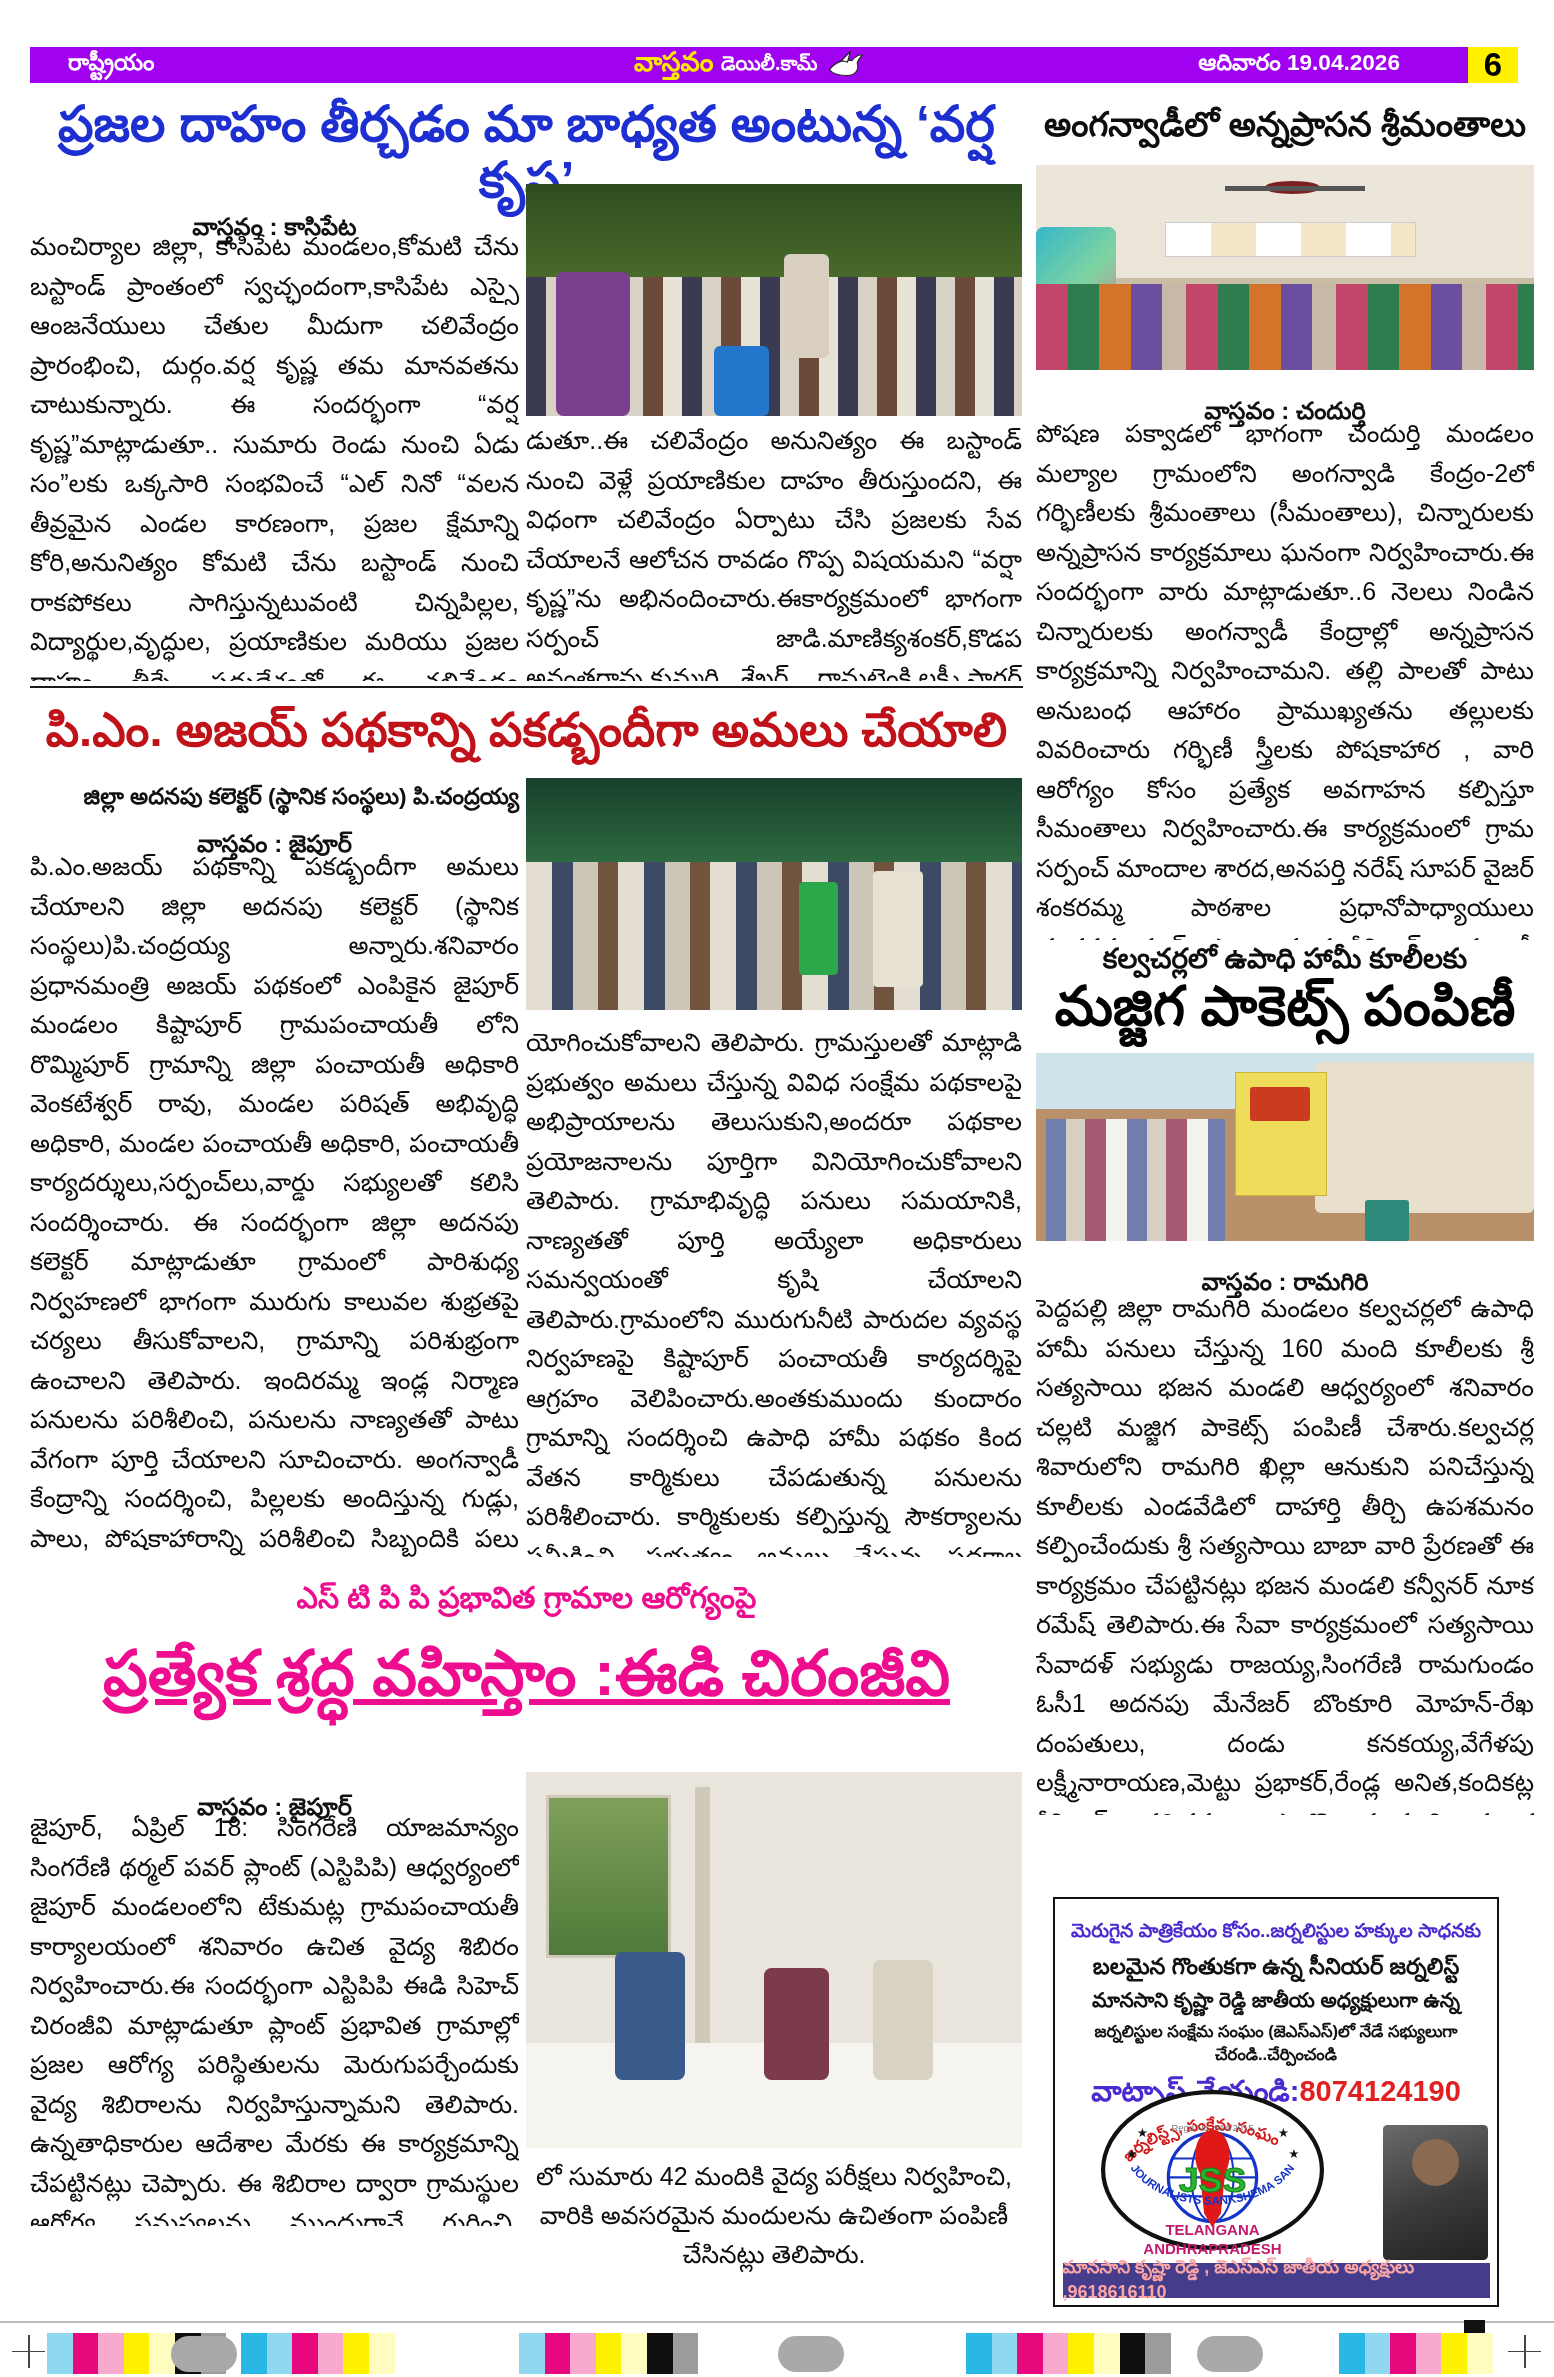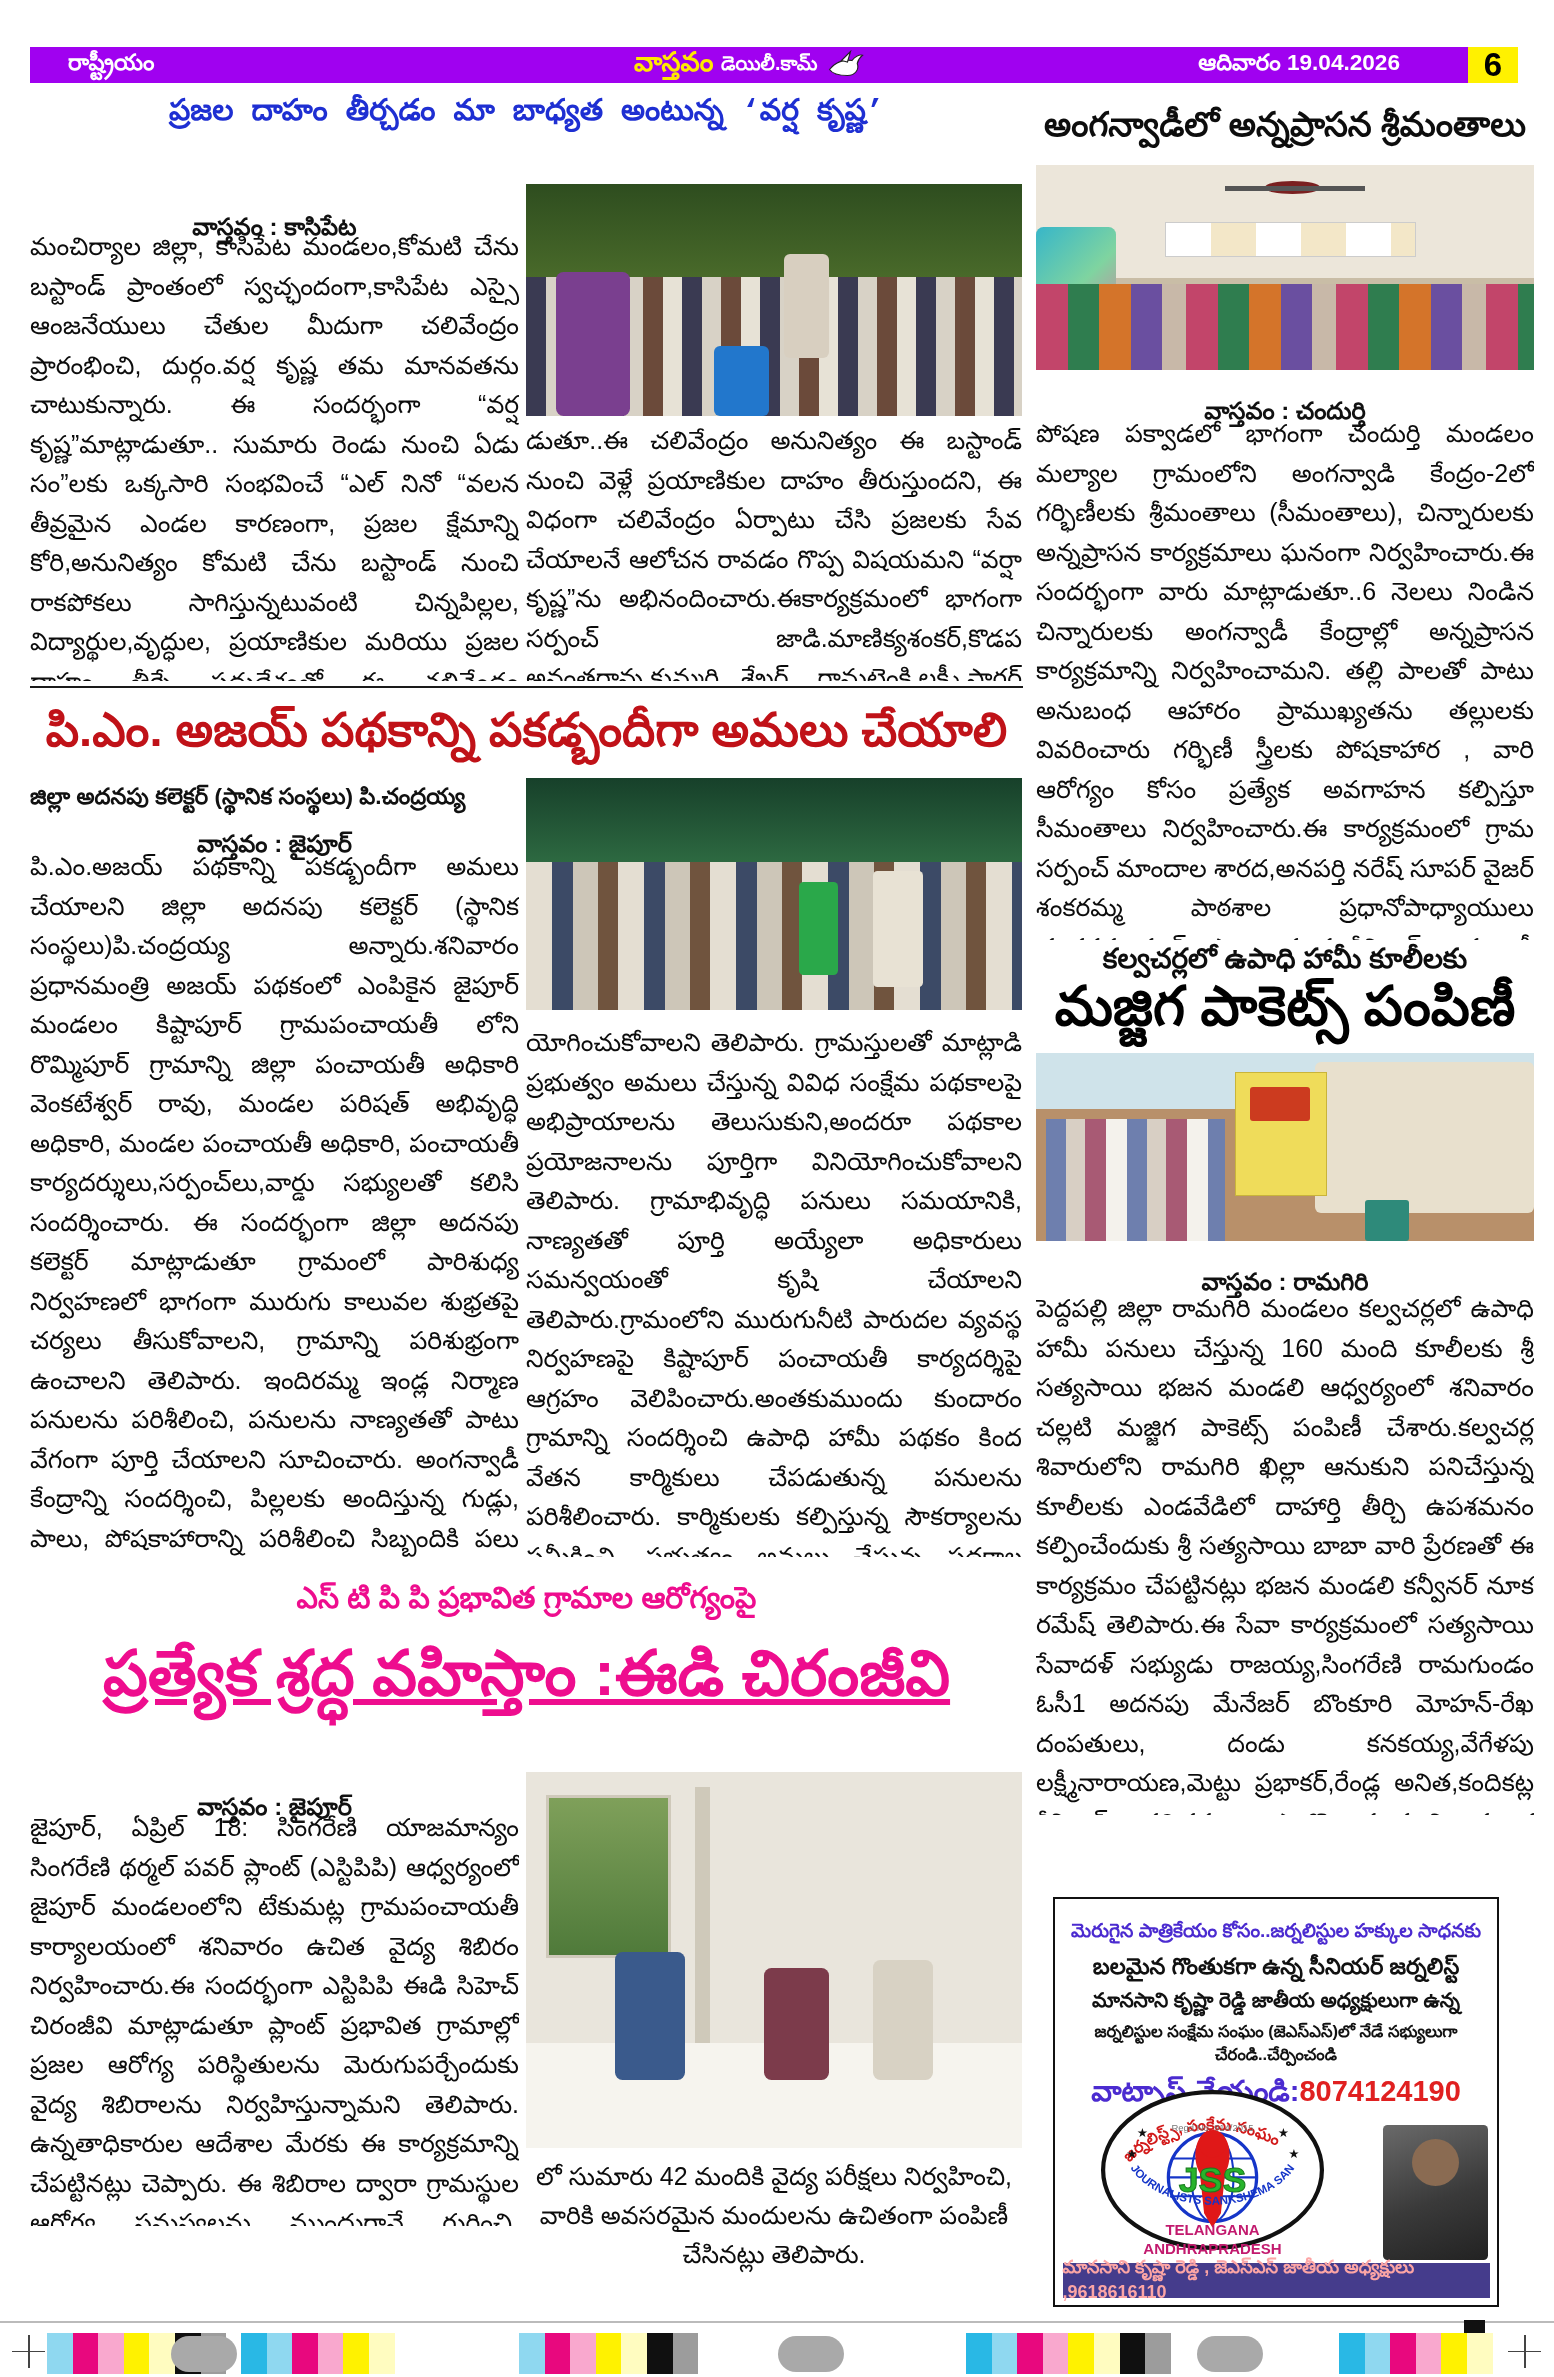--- a/index.html
+++ b/index.html
@@ -23,21 +23,21 @@
   .brand-wrap{position:absolute;left:0;right:0;top:0;bottom:0;display:flex;align-items:center;justify-content:center;gap:7.5px;}
   .brand-main{color:#ffe800;font-size:27px;font-weight:bold;}
   .brand-suffix{color:#ffffff;font-size:19.6px;font-weight:bold;}
   .date-label{position:absolute;right:68px;top:0;height:36px;display:flex;align-items:center;
               color:#fff;font-size:22.6px;font-weight:bold;}
   .pagenum{position:absolute;left:1468px;top:47px;width:50px;height:36px;background:var(--page_yellow);
            display:flex;align-items:center;justify-content:center;font-size:33px;font-weight:bold;color:#000;}
   
   .headline{position:absolute;text-align:center;font-weight:bold;line-height:1.12;}
   .byline{position:absolute;text-align:center;font-weight:bold;font-size:24px;color:#111;margin-top:16px;}
-  .deck{position:absolute;text-align:left;font-weight:bold;font-size:22.6px;color:#111;}
+  .deck{position:absolute;text-align:right;font-weight:bold;font-size:22.6px;color:#111;}
   .bodytext{position:absolute;font-size:25px;line-height:1.58;text-align:justify;color:#0c0c0c;overflow:hidden;}
   .kicker{position:absolute;text-align:center;font-weight:bold;}
   .caption{position:absolute;text-align:center;font-size:25px;line-height:1.55;color:#0c0c0c;}
   .rule{position:absolute;background:#1a1a1a;}
   
   .photo{position:absolute;overflow:hidden;background:#c9bda6;}
   .photo .blob{position:absolute;}
   
   .jss-ad{position:absolute;left:1053px;top:1897px;width:442px;height:406px;border:2.3px solid #111;background:#fff;}
   .jss-line{width:100%;text-align:center;font-weight:bold;}
@@ -80,21 +80,21 @@
       <span class="brand-suffix">డెయిలీ.కామ్</span>
       <svg width="39" height="30" viewBox="0 0 52 40">
         <path d="M6 26 C14 16 26 12 36 14 C40 8 46 6 50 7 C46 10 44 14 43 18 C46 26 40 34 30 34 C20 34 10 32 6 26 Z" fill="#ffffff" stroke="#222" stroke-width="1.5"></path>
         <path d="M22 14 L34 2 L30 16 Z" fill="#ffffff" stroke="#222" stroke-width="1.5"></path>
       </svg>
     </div>
     <span class="date-label">ఆదివారం 19.04.2026</span>
   </div>
   <div class="pagenum">6</div>
 
-  <div class="headline" style="left:30px;top:96px;width:993px;font-size:30px;color:var(--headline_blue);font-family:Liberation Mono, monospace;">ప్రజల దాహం తీర్చడం మా బాధ్యత అంటున్న ‘వర్ష కృష్ణ’</div>
+  <div class="headline" style="left:30px;top:96px;width:993px;font-size:50px;color:var(--headline_blue);">ప్రజల దాహం తీర్చడం మా బాధ్యత అంటున్న ‘వర్ష కృష్ణ’</div>
   <div class="byline" style="left:30px;top:197px;width:489px;">వాస్తవం : కాసిపేట</div>
   <div class="bodytext" style="left:30px;top:227px;width:489px;height:454px;">మంచిర్యాల జిల్లా, కాసిపేట మండలం,కోమటి చేను బస్టాండ్ ప్రాంతంలో స్వచ్ఛందంగా,కాసిపేట ఎస్సై ఆంజనేయులు చేతుల మీదుగా చలివేంద్రం ప్రారంభించి, దుర్గం.వర్ష కృష్ణ తమ మానవతను చాటుకున్నారు. ఈ సందర్భంగా “వర్ష కృష్ణ”మాట్లాడుతూ.. సుమారు రెండు నుంచి ఏడు సం”లకు ఒక్కసారి సంభవించే “ఎల్ నినో “వలన తీవ్రమైన ఎండల కారణంగా, ప్రజల క్షేమాన్ని కోరి,అనునిత్యం కోమటి చేను బస్టాండ్ నుంచి రాకపోకలు సాగిస్తున్నటువంటి చిన్నపిల్లల, విద్యార్థుల,వృద్ధుల, ప్రయాణికుల మరియు ప్రజల దాహం తీర్చే సదుద్దేశంతో ఈ చలివేంద్రం ప్రారంభించామన్నారు.ఇలా..ప్రజలకు సురక్షితమైన నీరు, పెరుగు, మజ్జిగ అందించడం మా బాధ్యతగా భావిస్తామన్నారు. ఈ సందర్భంగా కాసిపేట ఎస్సై ఆంజనేయులు మాట్లా</div>
 
   <div class="photo" style="left:526px;top:184px;width:496px;height:232px;">
     <div class="blob" style="left:0;top:0;width:100%;height:42%;background:linear-gradient(180deg,#2e4d1f,#4a6b2a);"></div>
     <div class="blob" style="left:0;top:40%;width:100%;height:60%;background:repeating-linear-gradient(90deg,#3a3a52 0 19.6px,#d8d2c6 19.6px 39px,#6b4a3a 39px 59px,#e7e2d6 59px 78px);"></div>
     <div class="blob" style="left:6%;top:38%;width:15%;height:62%;background:#7a3f8f;border-radius:7.5px;"></div>
     <div class="blob" style="left:38%;top:70%;width:11%;height:30%;background:#2277cc;border-radius:6px;"></div>
     <div class="blob" style="left:52%;top:30%;width:9%;height:45%;background:#d8cfc0;border-radius:6px;"></div>
   </div>

